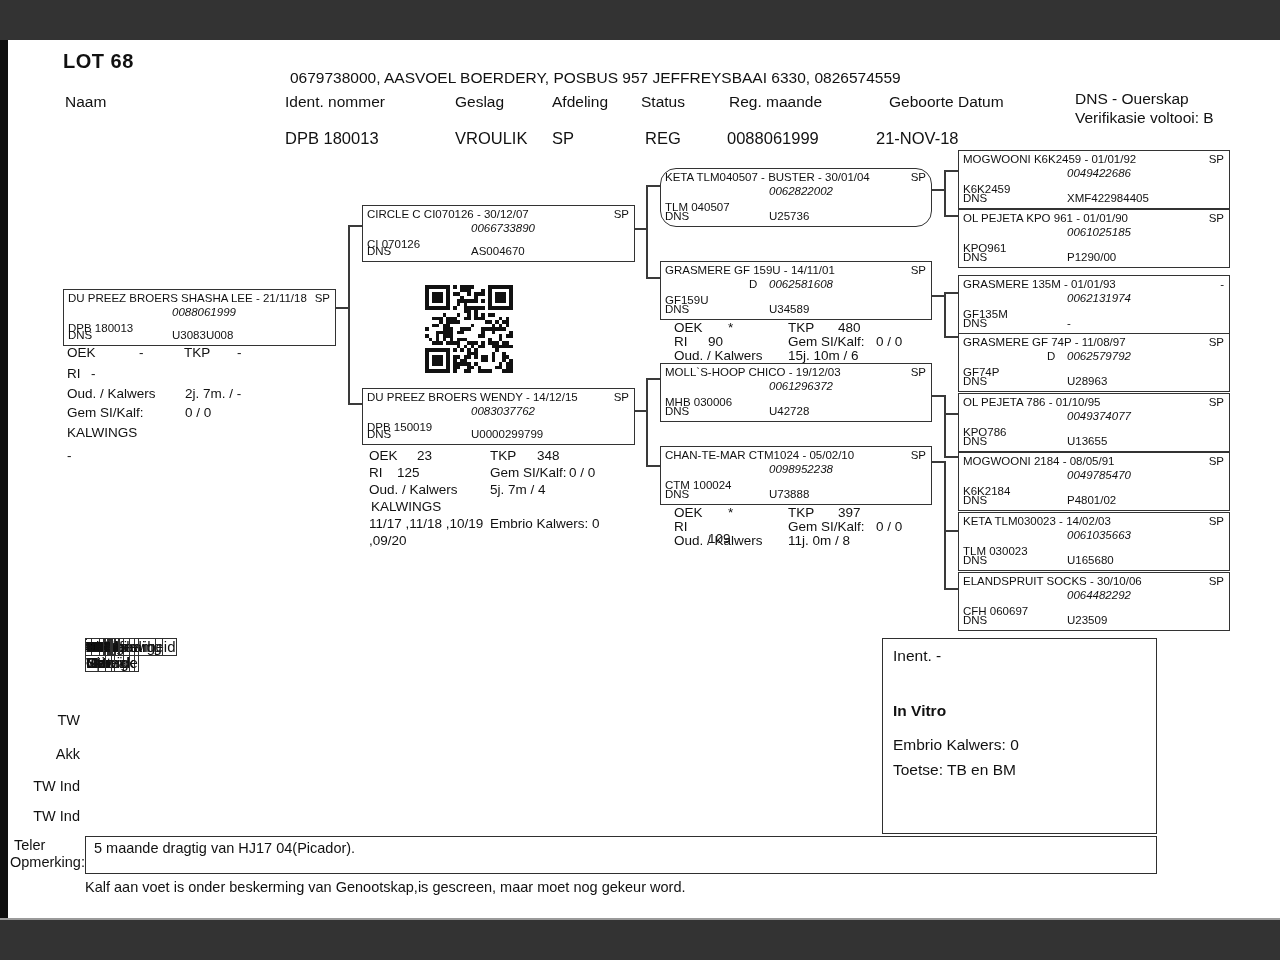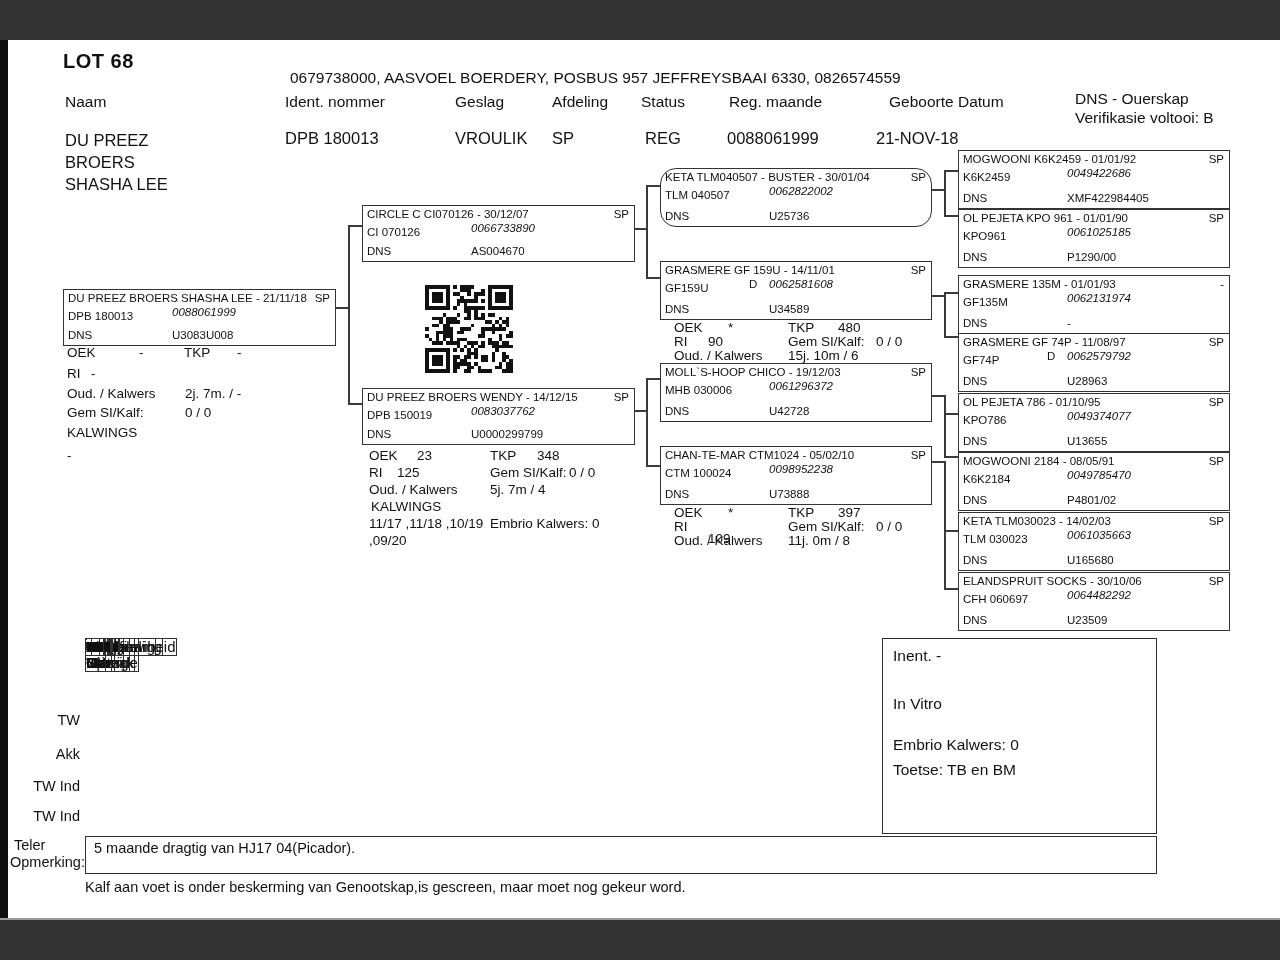--- a/index.html
+++ b/index.html
@@ -12,21 +12,21 @@
   .page{position:absolute;left:8px;top:40px;width:1272px;height:878px;background:#fff;}
   .page *{position:absolute;}
   .t{white-space:nowrap;}
   .lot{font-size:20px;font-weight:600;letter-spacing:.5px;}
   .h15{font-size:15.5px;}
   .v16{font-size:16.5px;}
   
   .pbox{border:1.5px solid #333;background:#fff;font-size:11.5px;line-height:13px;}
   .pbox .ttl{left:4px;top:2px;right:26px;white-space:nowrap;overflow:hidden;}
   .pbox .st{right:5px;top:2px;}
-  .pbox .code{left:4px;top:20px;white-space:nowrap;}
+  .pbox .code{left:4px;top:32px;white-space:nowrap;}
   .pbox .flag{left:88px;top:16px;}
   .pbox .reg{left:108px;top:16px;white-space:nowrap;font-style:italic;}
   .pbox .dnsl{left:4px;bottom:3px;}
   .pbox .dnsv{left:108px;bottom:3px;white-space:nowrap;}
   
   .stats{font-size:13.5px;}
   .stats span{position:absolute;white-space:nowrap;}
   
   .ln{background:#3a3a3a;}
   
@@ -53,21 +53,20 @@
   <div class="t h15" style="left:57px;top:53px;">Naam</div>
   <div class="t h15" style="left:277px;top:53px;">Ident. nommer</div>
   <div class="t h15" style="left:447px;top:53px;">Geslag</div>
   <div class="t h15" style="left:544px;top:53px;">Afdeling</div>
   <div class="t h15" style="left:633px;top:53px;">Status</div>
   <div class="t h15" style="left:721px;top:53px;">Reg. maande</div>
   <div class="t h15" style="left:881px;top:53px;">Geboorte Datum</div>
   <div class="t h15" style="left:1067px;top:50px;">DNS - Ouerskap</div>
   <div class="t h15" style="left:1067px;top:69px;">Verifikasie voltooi: B</div>
 
-  <div class="v16" style="left:57px;top:89px;width:140px;line-height:22px;">DU PREEZ BROERS SHASHA LEE</div>
   <div class="t v16" style="left:277px;top:89px;">DPB 180013</div>
   <div class="t v16" style="left:447px;top:89px;">VROULIK</div>
   <div class="t v16" style="left:544px;top:89px;">SP</div>
   <div class="t v16" style="left:637px;top:89px;">REG</div>
   <div class="t v16" style="left:719px;top:89px;">0088061999</div>
   <div class="t v16" style="left:868px;top:89px;">21-NOV-18</div>
 
   <div>
     <div class="ln" style="left:326px;top:267px;width:14px;height:2px;"></div>
     <div class="ln" style="left:340px;top:185px;width:2px;height:180px;"></div>
@@ -591,21 +590,21 @@
       <td>98</td>
       <td></td>
       <td></td>
       <td></td>
     </tr>
   </tbody>
     </table>
 
   <div class="panel" style="left:874px;top:598px;width:273px;height:194px;">
     <span style="left:10px;top:8px;">Inent. -</span>
-    <span style="left:10px;top:56px;">In Vitro</span>
+    <span style="left:10px;top:63px;font-weight:bold;">In Vitro</span>
     <span style="left:10px;top:97px;">Embrio Kalwers:   0</span>
     <span style="left:10px;top:122px;">Toetse: TB en BM</span>
   </div>
 
   <div class="t" style="left:6px;top:797px;font-size:14.5px;">Teler</div>
   <div class="t" style="left:2px;top:814px;font-size:14.5px;">Opmerking:</div>
   <div class="telerbox" style="left:77px;top:796px;width:1070px;height:36px;">
     <span class="t" style="left:8px;top:3px;">5 maande dragtig van HJ17 04(Picador).</span>
   </div>
   <div class="t" style="left:77px;top:839px;font-size:14.5px;">Kalf aan voet  is onder beskerming van Genootskap,is gescreen, maar moet nog gekeur word.</div>

